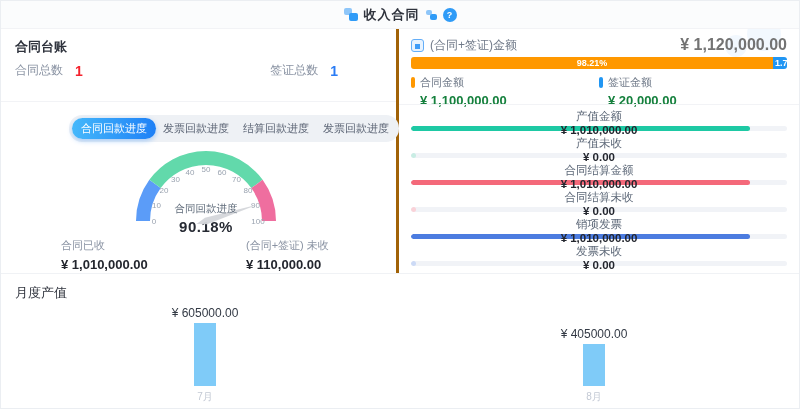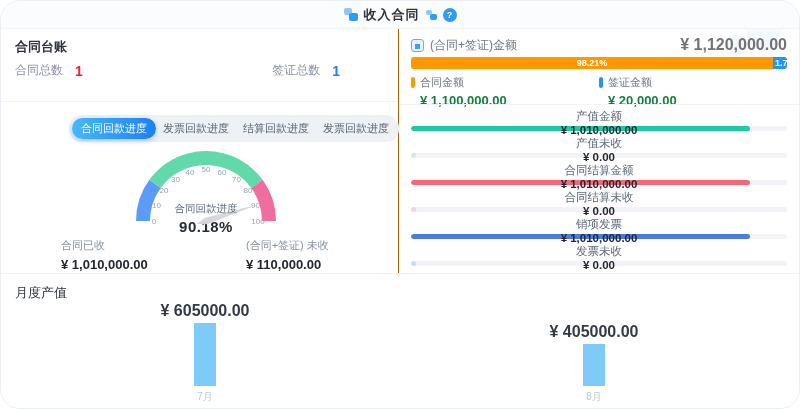--- a/index.html
+++ b/index.html
@@ -2,38 +2,38 @@
 <html><head>
 <meta charset="utf-8">
 <style>
   * { box-sizing: border-box; }
   html,body { margin:0; padding:0; }
   body {
     width:800px; height:409px; overflow:hidden;
     font-family:"Liberation Sans","DejaVu Sans",sans-serif;
     background:#fff; color:#333;
   }
-  .page { width:800px; height:409px; border:1px solid #ebeef2; border-radius:20px; background:#fff; overflow:hidden; }
+  .page { width:800px; height:409px; border:1px solid #ebeef2; border-radius:0; background:#fff; overflow:hidden; }
 
   
   .header { height:28px; background:#fbfcfd; border-bottom:1px solid #f2f3f6;
     display:flex; align-items:center; justify-content:center; gap:6px; }
   .header-title { font-size:13px; font-weight:bold; color:#2f333d; letter-spacing:1px; }
   .hdr-icon { position:relative; width:14px; height:13px; display:inline-block; }
   .hdr-icon .back { position:absolute; left:0; top:0; width:8px; height:7px; background:#8ec6f9; border-radius:2px; }
   .hdr-icon .front { position:absolute; right:0; bottom:0; width:9px; height:8px; background:#2f9bf7; border-radius:2px; }
   .hdr-icon.mini { width:11px; height:10px; }
   .hdr-icon.mini .back { width:6px; height:5px; }
   .hdr-icon.mini .front { width:7px; height:6px; }
   .help-circle { width:14px; height:14px; border-radius:50%; background:#2f9bf7; color:#fff;
     font-size:9px; font-weight:bold; display:inline-flex; align-items:center; justify-content:center; cursor:pointer; }
 
   
   .main { display:flex; height:244px; position:relative; }
-  .panel-left { width:398px; position:relative; border-right:1px solid #a16207; }
+  .panel-left { width:398px; position:relative; border-right:3px solid #a16207; }
   .panel-right { flex:1; position:relative; overflow:hidden; }
   .deco-circle { position:absolute; border-radius:50%; background:#f2f8fe; }
   .deco-1 { width:34px; height:34px; right:18px; top:-12px; }
   .deco-2 { width:22px; height:22px; right:52px; top:6px; }
 
   .ledger-title { position:absolute; top:9px; left:14px; font-size:13px; font-weight:bold; color:#2f333d; }
   .stats-row { position:absolute; top:33px; left:14px; right:58px; display:flex; justify-content:space-between; }
   .stat { display:flex; align-items:center; gap:12px; }
   .stat-label { font-size:12px; color:#8a93a3;font-family:Liberation Mono, monospace; }
   .stat-value { font-size:14px; font-weight:bold; }
@@ -84,21 +84,21 @@
   .metric-label { font-size:11.5px; color:#5d6878; }
   .metric-value { font-size:11.5px; font-weight:bold; color:#23262e; }
   .metric-bar { height:5px; border-radius:2.5px; background:#f1f3f7; margin-top:2px; overflow:hidden; }
   .metric-fill { height:100%; border-radius:2.5px; }
 
   
   .bottom { height:137px; border-top:1px solid #f0f2f5; position:relative; }
   .bottom-title { position:absolute; top:10px; left:14px; font-size:13px; font-weight:normal; color:#2f333d; }
   .chart-area { position:absolute; left:0; right:0; top:0; bottom:0; }
   .bar-group { position:absolute; bottom:24px; width:90px; display:flex; flex-direction:column; align-items:center; }
-  .bar-value { font-size:16px; font-weight:bold; color:#333a45; margin-bottom:3px; white-space:nowrap; }
+  .bar-value { font-size:12px; font-weight:normal; color:#333a45; margin-bottom:3px; white-space:nowrap; }
   .bar-rect { width:22px; }
   .bar-month { position:absolute; top:100%; margin-top:4px; width:100%; text-align:center; font-size:10px; color:#c3c9d4; }
 </style>
 </head>
 <body>
 
 <div class="page">
 
   <div class="header">
     <span class="hdr-icon">

